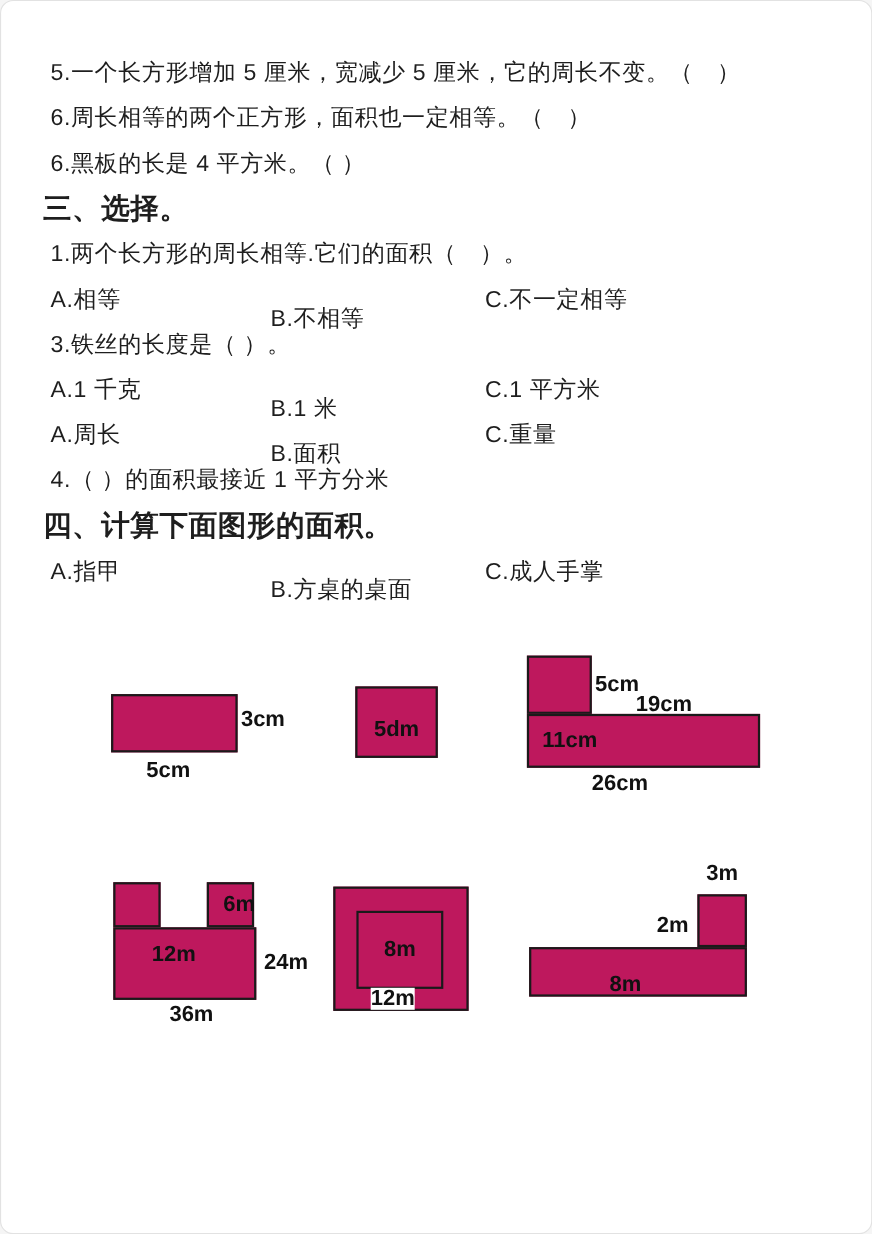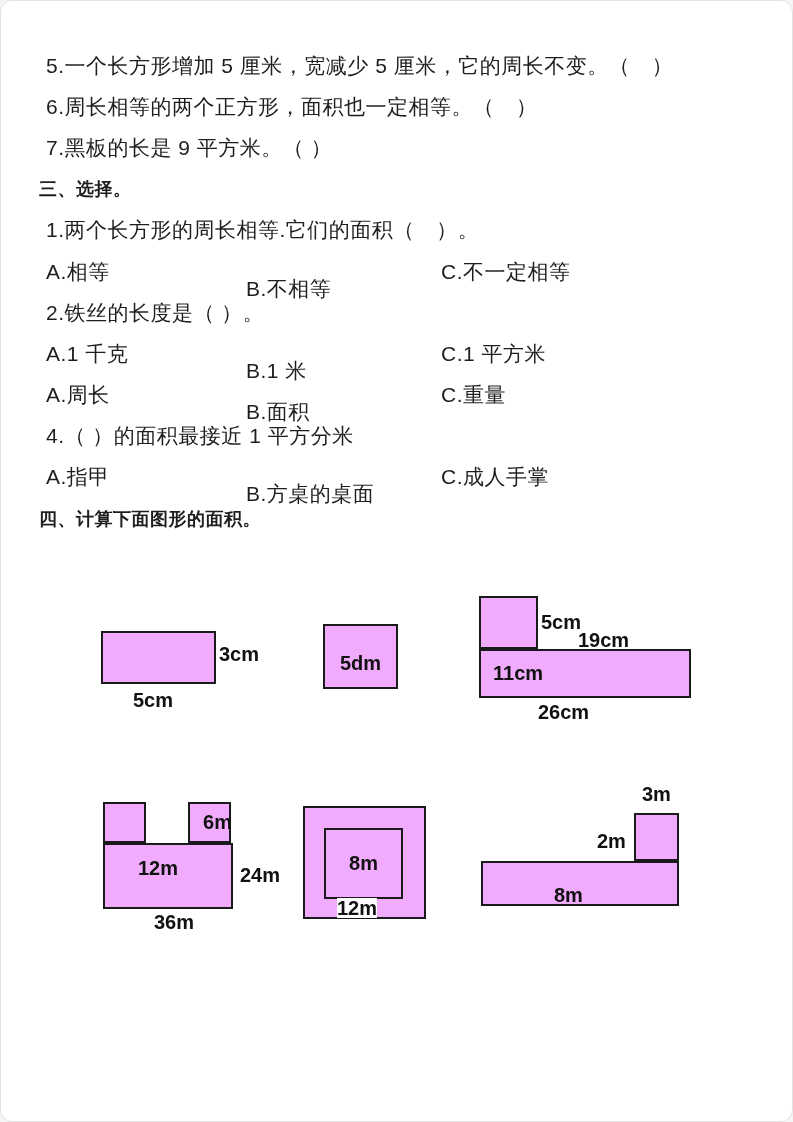--- a/index.html
+++ b/index.html
@@ -19,29 +19,29 @@
   .text-stack {
     position:absolute; top:44px; left:45px; right:12px;
   }
   .line {
     height:41.2px;
     display:flex; align-items:center;
     font-size:21px;
     letter-spacing:0.5px;
     white-space:nowrap;
   }
-  .line.heading { font-weight:700; font-size:18px; margin-left:-7px; }
+  .line.heading { font-weight:700; font-size:26px; margin-left:-7px; }
   .opt-a { display:inline-block; width:200px; }
   .opt-b { display:inline-block; width:195px;margin-top:34px; }
   .opt-c { display:inline-block; }
   .figs { position:absolute; top:585px; left:0; width:793px; height:537px; }
   .shape {
     position:absolute;
     border:2.5px solid #1a1a1a;
-    background:#f0abfc;
+    background:#be185d;
   }
   .dim {
     position:absolute;
     font-weight:700;
     font-size:20px;
     line-height:20px;
     color:#111111;
     white-space:nowrap;
   }
   .center-label {
@@ -50,52 +50,52 @@
   }
 </style>
 </head>
 <body>
 
 <div class="page">
 
   <div class="text-stack">
     <div class="line">5.一个长方形增加 5 厘米，宽减少 5 厘米，它的周长不变。（　）</div>
     <div class="line">6.周长相等的两个正方形，面积也一定相等。（　）</div>
-    <div class="line">7.黑板的长是 9 平方米。（ ）</div>
+    <div class="line">6.黑板的长是 4 平方米。（ ）</div>
 
     <div class="line heading">三、选择。</div>
 
     <div class="line">1.两个长方形的周长相等.它们的面积（　）。</div>
     <div class="line">
       <span class="opt-a">A.相等</span>
       <span class="opt-b">B.不相等</span>
       <span class="opt-c">C.不一定相等</span>
     </div>
 
-    <div class="line">2.铁丝的长度是（ ）。</div>
+    <div class="line">3.铁丝的长度是（ ）。</div>
     <div class="line">
       <span class="opt-a">A.1 千克</span>
       <span class="opt-b">B.1 米</span>
       <span class="opt-c">C.1 平方米</span>
     </div>
 
     <div class="line">
       <span class="opt-a">A.周长</span>
       <span class="opt-b">B.面积</span>
       <span class="opt-c">C.重量</span>
     </div>
 
     <div class="line">4.（ ）的面积最接近 1 平方分米</div>
+    <div class="line heading">四、计算下面图形的面积。</div>
+
     <div class="line">
       <span class="opt-a">A.指甲</span>
       <span class="opt-b">B.方桌的桌面</span>
       <span class="opt-c">C.成人手掌</span>
     </div>
-
-    <div class="line heading">四、计算下面图形的面积。</div>
   </div>
 
   <div class="figs">
 
     <div class="shape" style="left:100px; top:45px; width:115px; height:53px;"></div>
     <div class="dim" style="left:218px; top:58px;">3cm</div>
     <div class="dim" style="left:132px; top:104px;">5cm</div>
 
     <div class="shape center-label" style="left:322px; top:38px; width:75px; height:65px; padding-top:14px;">
       <span>5dm</span>

